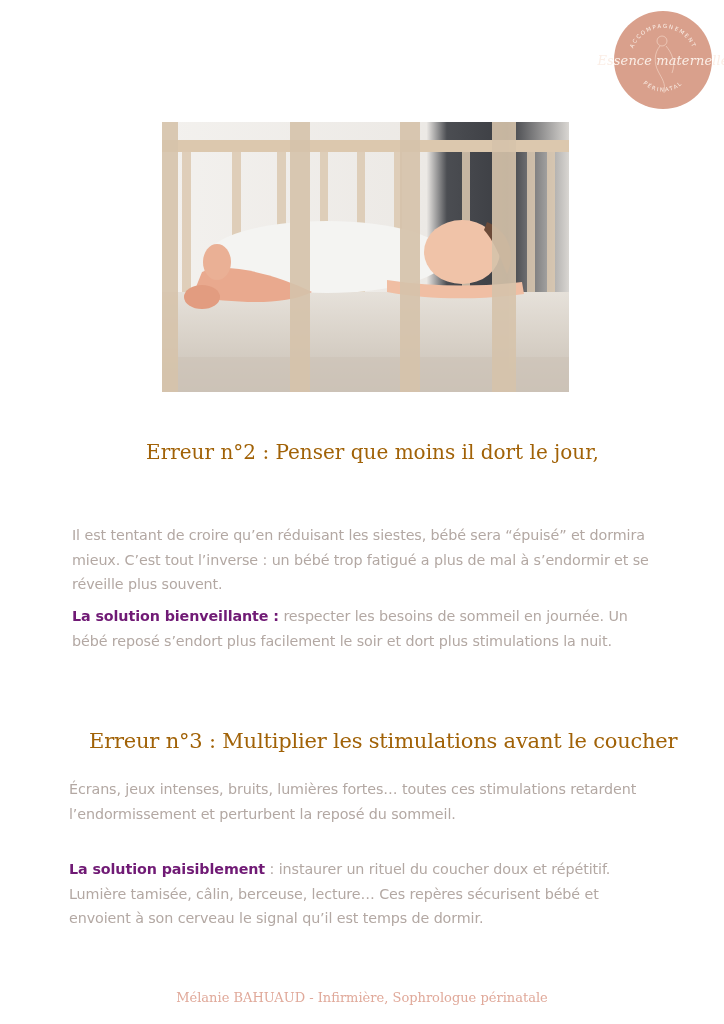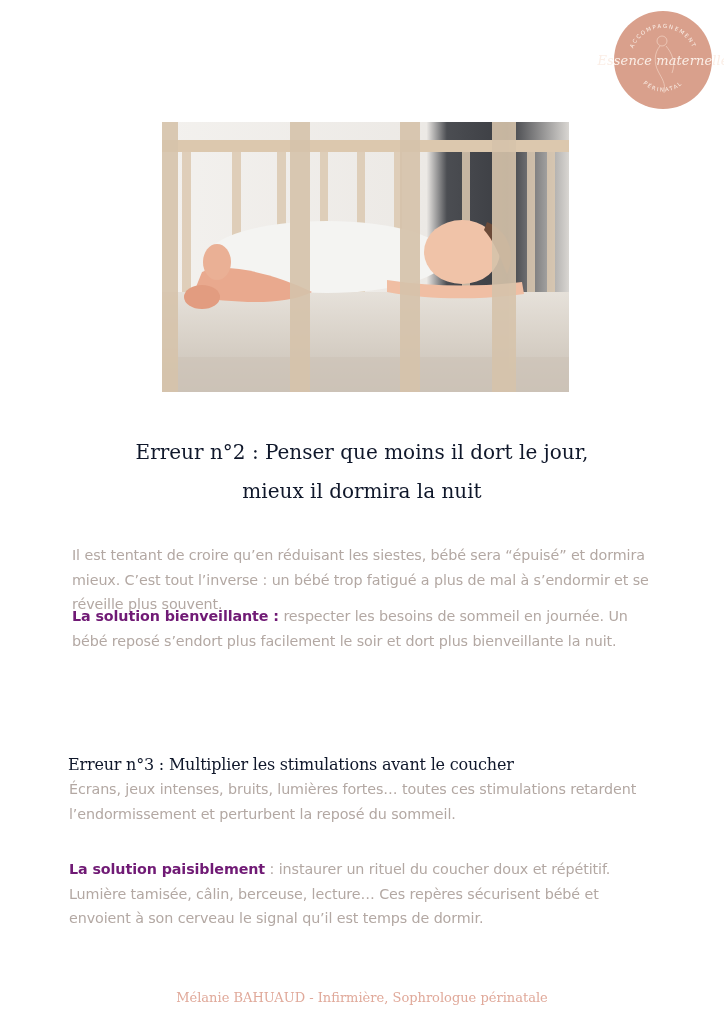--- a/index.html
+++ b/index.html
@@ -17,33 +17,33 @@
     font-size: 13px; color: #fbeee6; letter-spacing: 0.1px; white-space: nowrap;
   }
 
   .photo {
     position: absolute; left: 162px; top: 122px; width: 407px; height: 270px;
     overflow: hidden; background: #ece8e3;
   }
   .photo svg { display: block; }
 
   .heading {
-    position: absolute; font-family: "DejaVu Serif", serif; color: #0f172a;
-    font-weight: normal; white-space: nowrap;
+    position: absolute; font-family: "DejaVu Serif", serif; color: #a16207;
+    font-weight: normal; white-space: nowrap; padding-left: 21px;
   }
   .h2 { left: 0; width: 724px; text-align: center; top: 433px; font-size: 20px; line-height: 39px; }
-  .h3 { left: 68px; top: 750px; font-size: 16px; line-height: 30px; letter-spacing: -0.2px; }
+  .h3 { left: 68px; top: 726px; font-size: 21px; line-height: 30px; letter-spacing: -0.2px; }
 
   .para {
     position: absolute; left: 72px; width: 590px;
     font-family: "DejaVu Sans", sans-serif; font-size: 14.3px; line-height: 24.5px;
     color: #b3a8a3; letter-spacing: -0.1px;
   }
   .para b { color: #701a75; font-weight: bold; }
-  .p1 { top: 523px; margin-top: 20px; }
+  .p1 { top: 523px; }
   .p2 { top: 604px; }
   .p3 { top: 777px; left: 69px; }
   .p4 { top: 857px; left: 69px; width: 580px; }
 
   .footer {
     position: absolute; left: 0; width: 724px; top: 990px; text-align: center;
     font-family: "DejaVu Serif", serif; font-size: 13px; color: #e0a99a;
   }
 </style>
 </head>
@@ -116,27 +116,26 @@
       <rect x="0" y="0" width="16" height="270"></rect>
       <rect x="128" y="0" width="20" height="270"></rect>
       <rect x="238" y="0" width="20" height="270"></rect>
       <rect x="330" y="0" width="24" height="270"></rect>
     </g>
   </svg>
 </div>
 
 <h2 class="heading h2">
   <span>Erreur n°2 : Penser que moins il dort le jour,</span><br>
-  <span>mieux il dormira la nuit</span>
 </h2>
 
 <p class="para p1">Il est tentant de croire qu’en réduisant les siestes, bébé sera “épuisé” et dormira mieux. C’est tout l’inverse : un bébé trop fatigué a plus de mal à s’endormir et se réveille plus souvent.</p>
 
 <p class="para p2">
-  <b>La solution bienveillante :</b><span> respecter les besoins de sommeil en journée. Un bébé reposé s’endort plus facilement le soir et dort plus bienveillante la nuit.</span>
+  <b>La solution bienveillante :</b><span> respecter les besoins de sommeil en journée. Un bébé reposé s’endort plus facilement le soir et dort plus stimulations la nuit.</span>
 </p>
 
 <h2 class="heading h3">Erreur n°3 : Multiplier les stimulations avant le coucher</h2>
 
 <p class="para p3">Écrans, jeux intenses, bruits, lumières fortes… toutes ces stimulations retardent l’endormissement et perturbent la reposé du sommeil.</p>
 
 <p class="para p4">
   <b>La solution paisiblement</b><span> : instaurer un rituel du coucher doux et répétitif. Lumière tamisée, câlin, berceuse, lecture… Ces repères sécurisent bébé et envoient à son cerveau le signal qu’il est temps de dormir.</span>
 </p>
 

